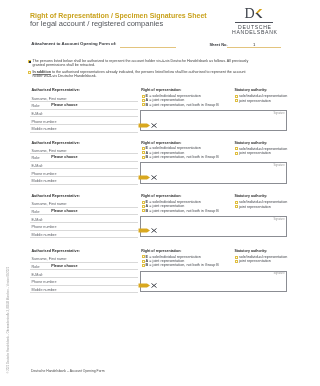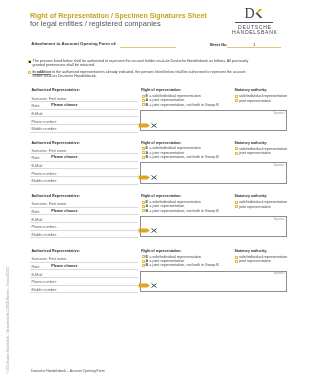--- a/index.html
+++ b/index.html
@@ -60,21 +60,21 @@
   .sidevert{position:absolute;left:-52px;top:312px;width:120px;font-size:2.7px;color:#9b9b9b;
             transform:rotate(-90deg);white-space:nowrap;text-align:left;}
 </style>
 </head>
 <body>
 
 <div class="page">
 
   <div class="title-block">
     <div class="title1">Right of Representation / Specimen Signatures Sheet</div>
-    <div class="title2">for legal entities / registered companies</div>
+    <div class="title2">for legal account / registered companies</div>
   </div>
 
   <div>
     <div class="logo-dk">
       <span class="dk-d">D</span>
       <svg class="dk-k" viewBox="0 0 100 100" preserveAspectRatio="none">
         <path d="M62 0 L92 0 L38 48 L16 48 Z" fill="#d4a013"></path>
         <path d="M16 42 L42 42 L100 100 L74 100 Z" fill="#3f434c"></path>
       </svg>
     </div>

